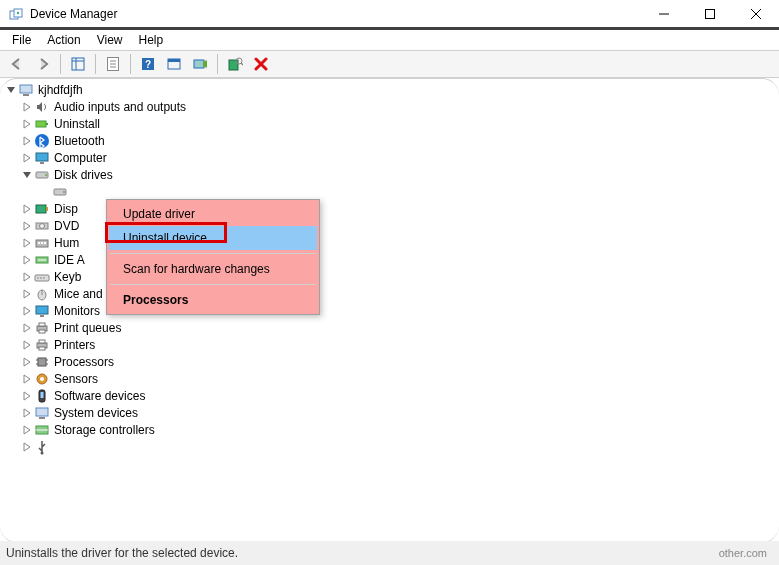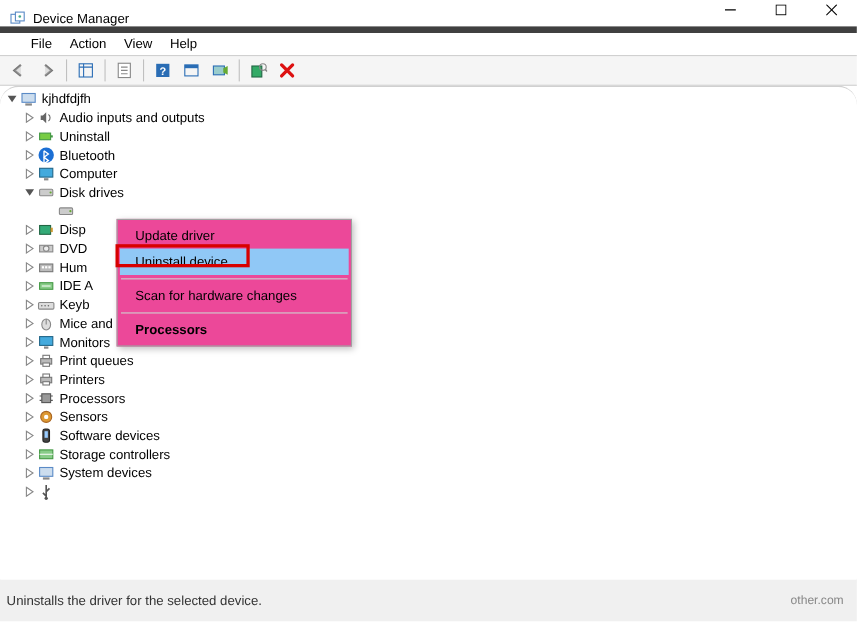--- a/index.html
+++ b/index.html
@@ -10,42 +10,42 @@
     font-size: 12px;
     background: #fff;
     color: #000;
     position: relative;
     overflow: hidden;
   }
 
   
   .titlebar {
     height: 30px;
-    display: flex; align-items: flex-end;
-    border-bottom: 6px solid #404040;
+    display: flex; align-items: center;
+    border-bottom: 3px solid #404040;
     padding-left: 8px;
     background: #fff;
   }
   .titlebar-icon {
     width: 16px; height: 16px; margin-right: 6px;
     display: inline-flex; align-items: center; justify-content: center;
   }
   .titlebar-title { flex: 0 0 auto; font-size: 12px; }
   .titlebar-spacer { flex: 1 1 auto; }
   .winbtn {
     width: 46px; height: 30px;
     display: inline-flex; align-items: center; justify-content: center;
     font-family: "Segoe UI Symbol", sans-serif;
   }
 
   
   .menubar {
     height: 20px;
     display: flex; align-items: center;
-    padding: 0 20px;
+    padding: 0 4px;
     font-size: 12px;
   }
   .menubar-item { padding: 2px 8px; }
 
   
   .toolbar {
     height: 28px;
     display: flex; align-items: center;
     padding: 1px 4px;
     border-top: 1px solid #d0d0d0;
@@ -92,21 +92,21 @@
     background: #cce8ff;
   }
   .selected-row .nlabel { }
 
   
   .context-menu {
     position: absolute;
     left: 106px;
     top: 199px;
     width: 214px;
-    background: #ec4899;
+    background: #fca5a5;
     border: 1px solid #a0a0a0;
     box-shadow: 2px 2px 6px rgba(0,0,0,.25);
     padding: 2px;
   }
   .cm-item {
     padding: 5px 14px;
     font-size: 12px;
   }
   .cm-item.highlight { background: #90c8f6; }
   .cm-sep { height: 1px; background: #d0d0d0; margin: 3px 1px; }
@@ -115,21 +115,21 @@
     position: absolute;
     left: 105px; top: 222px;
     width: 122px; height: 21px;
     border: 3px solid #d80000;
     pointer-events: none;
   }
 
   
   .statusbar {
     position: absolute; left: 0; right: 0; bottom: 0;
-    height: 38px;
+    height: 24px;
     display: flex; align-items: center;
     padding: 0 6px;
     font-size: 12px;
     background: #f0f0f0;
     color: #333;
   }
   .statusbar .spacer { flex: 1; }
   .watermark {
     color: #888;
     font-size: 11px;
@@ -554,41 +554,41 @@
 
     <div class="node">
       <span class="indent" style="width:20px"></span>
       <span class="expander">
           <svg width="10" height="10">
             <path d="M2 1 L8 5 L2 9 Z" fill="none" stroke="#888"></path>
           </svg>
         </span>
       <span class="nicon">
           <svg width="16" height="16">
+            <rect x="2" y="3" width="12" height="8" fill="#cde" stroke="#5a8ac6"></rect>
+            <rect x="5" y="12" width="6" height="2" fill="#888"></rect>
+          </svg>
+        </span>
+      <span class="nlabel">System devices</span>
+    </div>
+
+    <div class="node">
+      <span class="indent" style="width:20px"></span>
+      <span class="expander">
+          <svg width="10" height="10">
+            <path d="M2 1 L8 5 L2 9 Z" fill="none" stroke="#888"></path>
+          </svg>
+        </span>
+      <span class="nicon">
+          <svg width="16" height="16">
             <rect x="2" y="4" width="12" height="8" fill="#8c8" stroke="#494"></rect>
             <line x1="2" y1="8" x2="14" y2="8" stroke="#fff"></line>
           </svg>
         </span>
       <span class="nlabel">Storage controllers</span>
-    </div>
-
-    <div class="node">
-      <span class="indent" style="width:20px"></span>
-      <span class="expander">
-          <svg width="10" height="10">
-            <path d="M2 1 L8 5 L2 9 Z" fill="none" stroke="#888"></path>
-          </svg>
-        </span>
-      <span class="nicon">
-          <svg width="16" height="16">
-            <rect x="2" y="3" width="12" height="8" fill="#cde" stroke="#5a8ac6"></rect>
-            <rect x="5" y="12" width="6" height="2" fill="#888"></rect>
-          </svg>
-        </span>
-      <span class="nlabel">System devices</span>
     </div>
 
     <div class="node">
       <span class="indent" style="width:20px"></span>
       <span class="expander">
           <svg width="10" height="10">
             <path d="M2 1 L8 5 L2 9 Z" fill="none" stroke="#888"></path>
           </svg>
         </span>
       <span class="nicon">

